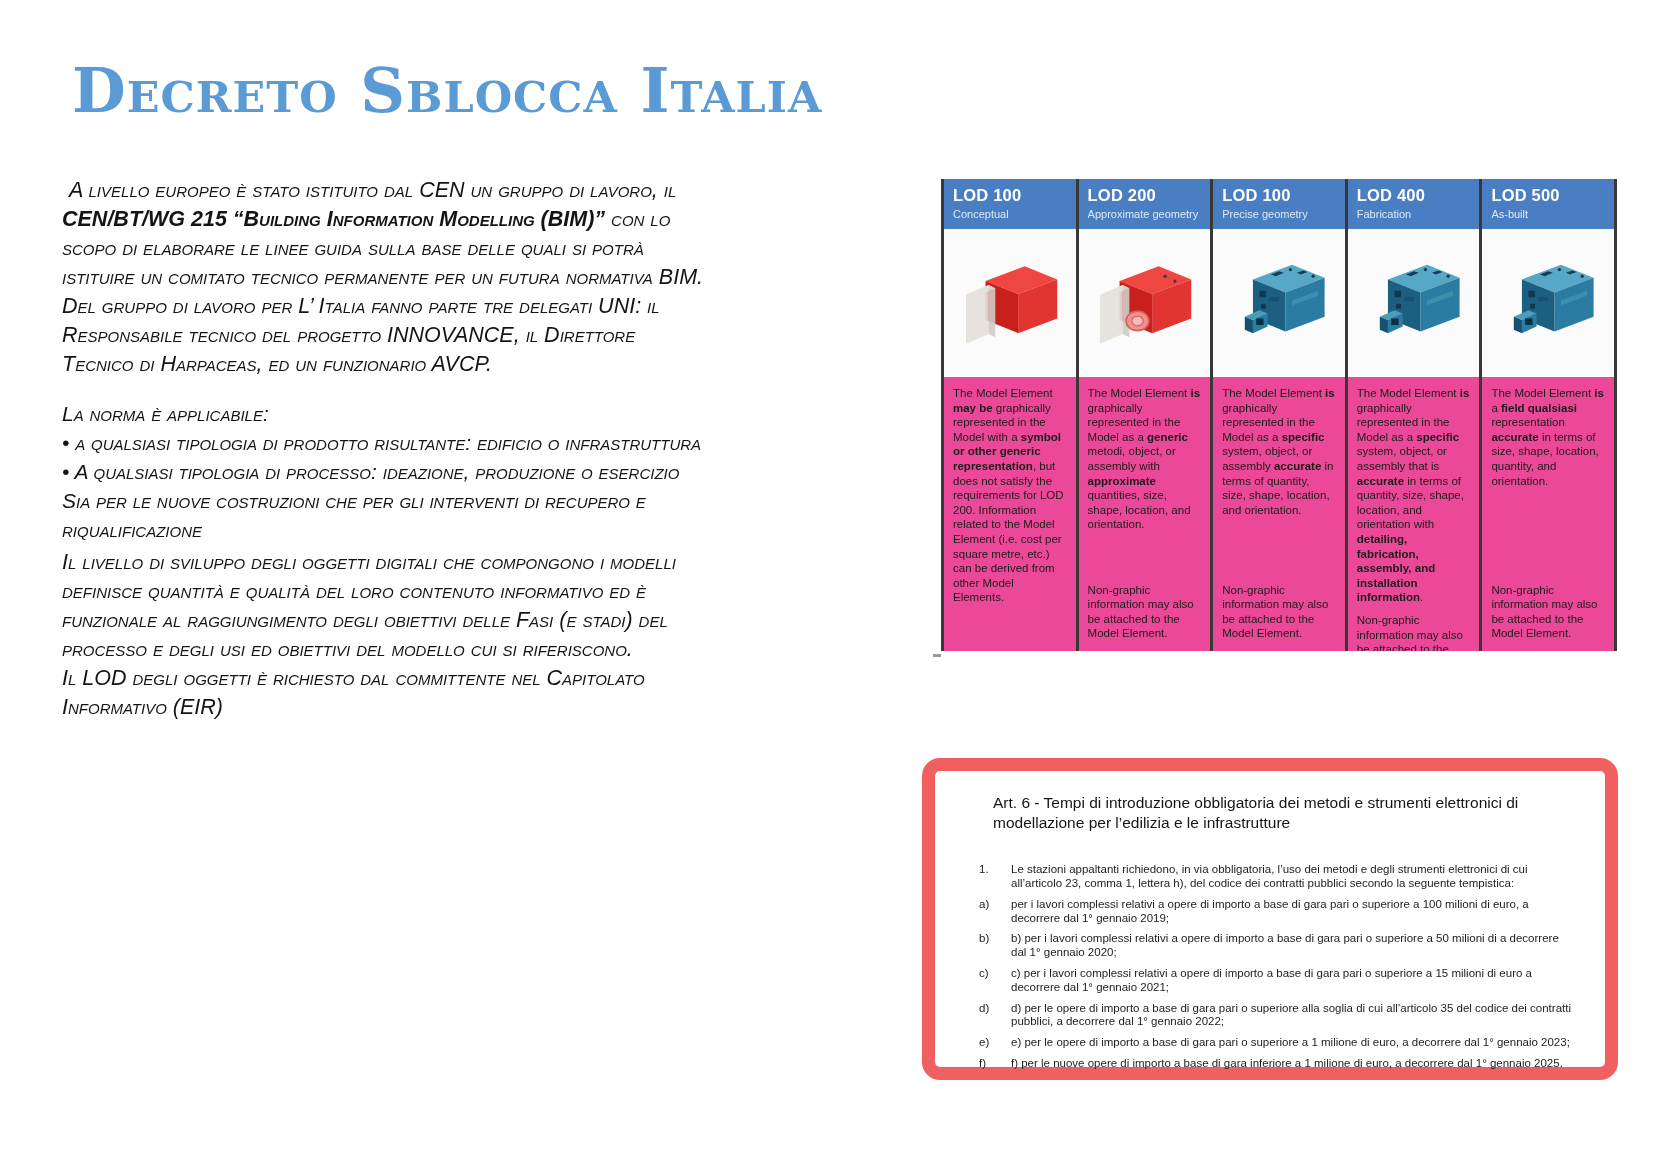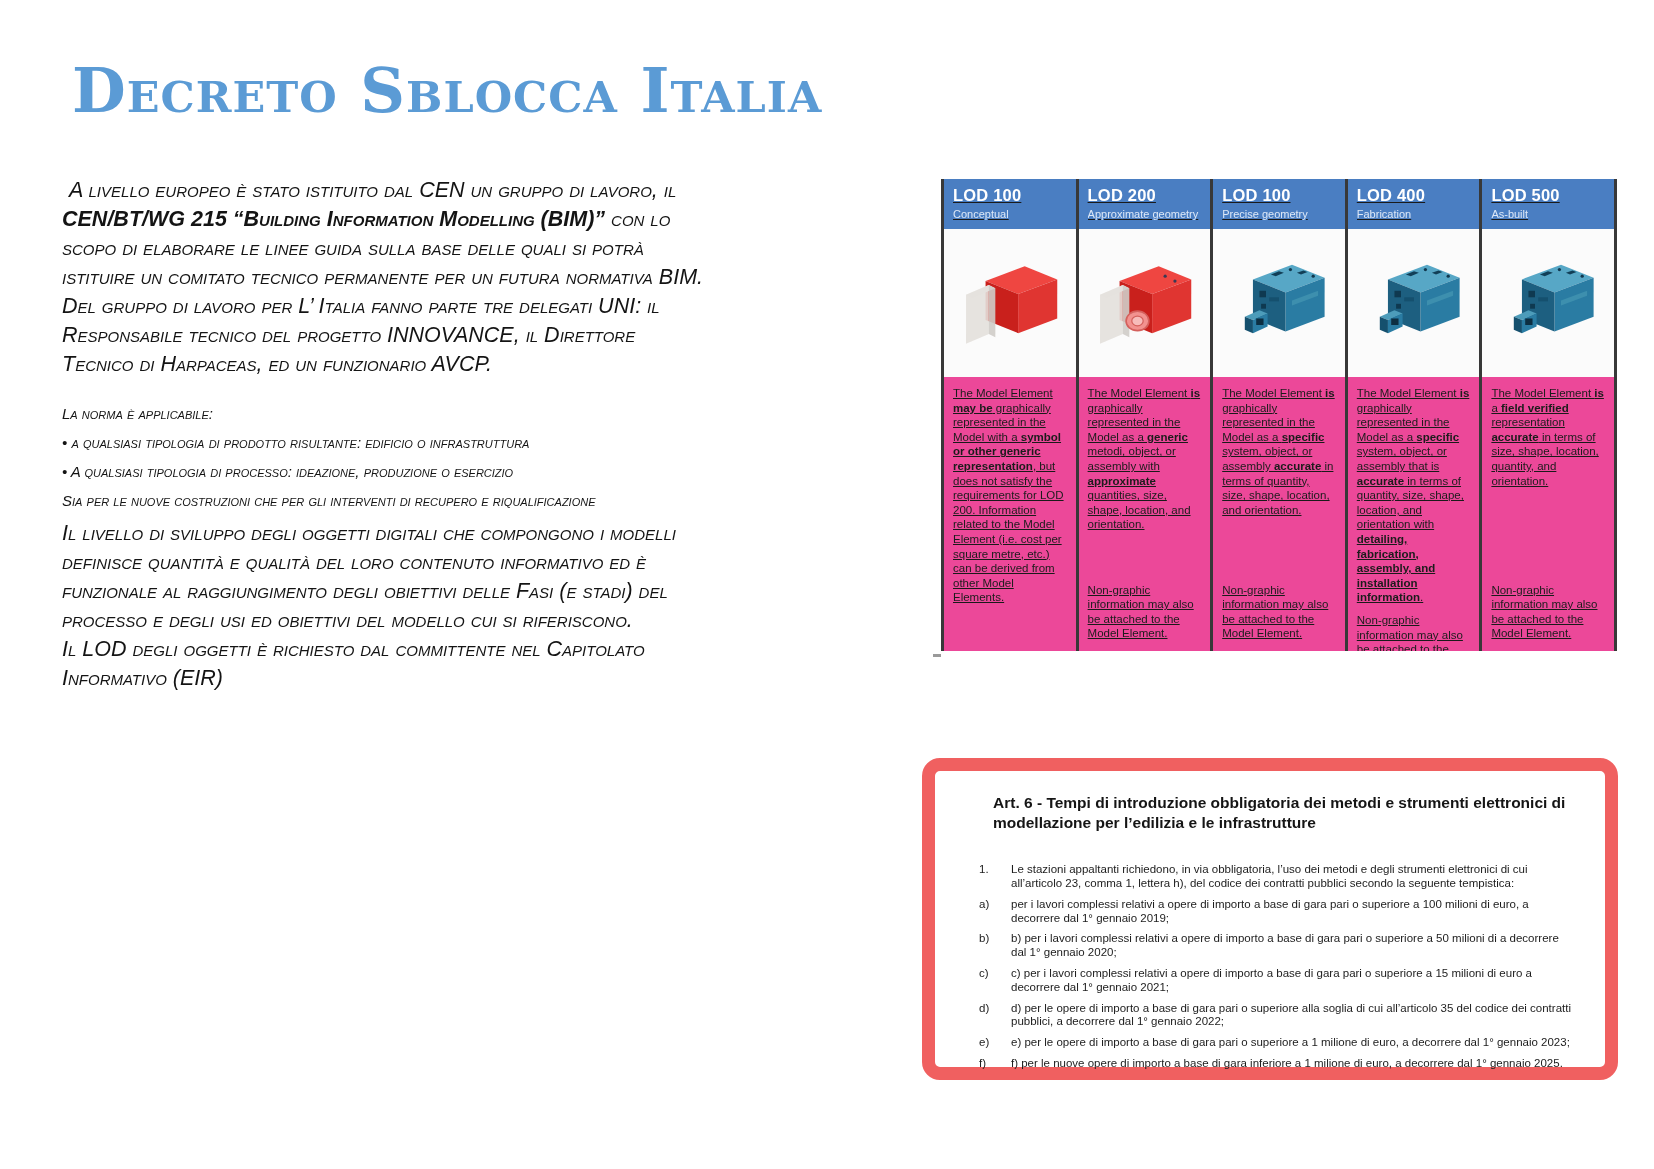--- a/index.html
+++ b/index.html
@@ -12,26 +12,26 @@
     font-family:"DejaVu Serif", serif;
     font-variant:small-caps; font-weight:700;
     font-size:62px; letter-spacing:1px; color:#5b9bd5;
     white-space:nowrap;
   }
 
   
   .left-col { position:absolute; left:62px; top:176px; width:642px; font-variant:small-caps; color:#141414;font-style:italic; }
   .p-intro { font-size:21.5px; line-height:29px; text-indent:7px; }
   .uni-heading { margin-top:30px; font-size:28px; line-height:36px; font-weight:bold; }
-  .norma-block { margin-top:20px; font-size:15px; line-height:29px; }
+  .norma-block { margin-top:20px; font-size:21px; line-height:29px; }
   .lod-heading { margin-top:42px; font-size:30px; line-height:34px; font-weight:bold; font-variant:normal; }
   .lod-par { margin-top:4px; font-size:21.5px; line-height:29px; }
 
   
-  .lod-table { position:absolute; left:941px; top:179px; width:676px; height:472px; display:flex;text-decoration:underline; }
+  .lod-table { position:absolute; left:941px; top:179px; width:676px; height:472px; display:flex; }
   .lod-col { flex:1 1 0; display:flex; flex-direction:column; border-left:3px solid #383838; min-width:0; }
   .lod-col:last-child { border-right:3px solid #383838; }
   .lod-head { background:#4a7ec2; color:#fff; height:50px; padding:7px 9px 0 9px; }
   .lod-head .lt { font-size:16.5px; font-weight:bold; letter-spacing:.2px; }
   .lod-head .ls { font-size:11px; color:#dde8f7; margin-top:3px; white-space:nowrap; overflow:hidden; }
   .lod-img { height:148px; background:#fbfbfb; display:flex; align-items:center; justify-content:center; }
   .lod-img svg { width:114px; height:94px; }
   .lod-body {
     flex:1; background:#ec4899; padding:9px 9px 10px 9px;
     font-size:11.5px; line-height:1.27; color:#1c1c1c;
@@ -39,21 +39,21 @@
   }
   .lod-body b { font-weight:bold; }
   .lod-foot { margin-top:8px; }
   .table-artifact-dash { position:absolute; left:933px; top:654px; width:8px; height:3px; background:#9a9a9a; }
 
   
   .art6 {
     position:absolute; left:922px; top:758px; width:696px; height:322px;
     border:13px solid #f06060; border-radius:18px; background:#ffffff;
   }
-  .art6-head { margin:22px 24px 0 58px; font-size:15.5px; font-weight:bold; line-height:1.3; color:#151515; }
+  .art6-head { margin:22px 24px 0 58px; font-size:15.5px; font-weight:normal; line-height:1.3; color:#151515; }
   .art6-list { margin:30px 28px 0 44px; }
   .art6-item { display:flex; margin-bottom:7px; font-size:11.5px; line-height:1.2; color:#1c1c1c; }
   .art6-item .lbl { width:32px; flex:none; }
   .art6-item .txt { flex:1; padding-right:6px; }
 
   .hidden-defs { position:absolute; width:0; height:0; overflow:hidden; }
 </style>
 </head>
 <body>
 
@@ -187,21 +187,21 @@
     <div class="lod-head">
       <div class="lt">LOD 500</div>
       <div class="ls">As-built</div>
     </div>
     <div class="lod-img">
       <svg>
           <use href="#icon-teal-machine"></use>
         </svg>
     </div>
     <div class="lod-body">
-      <div><span>The Model Element </span><b>is</b><span> a </span><b>field verified</b><span> representation </span><b>accurate</b><span> in terms of size, shape, location, quantity, and orientation.</span></div>
+      <div><span>The Model Element </span><b>is</b><span> a </span><b>field qualsiasi</b><span> representation </span><b>accurate</b><span> in terms of size, shape, location, quantity, and orientation.</span></div>
       <div class="lod-foot">Non-graphic information may also be attached to the Model Element.</div>
     </div>
   </div>
 
 </div>
 <div class="table-artifact-dash"></div>
 
 <div class="art6">
   <div class="art6-head">Art. 6 - Tempi di introduzione obbligatoria dei metodi e strumenti elettronici di modellazione per l’edilizia e le infrastrutture</div>
   <div class="art6-list">

